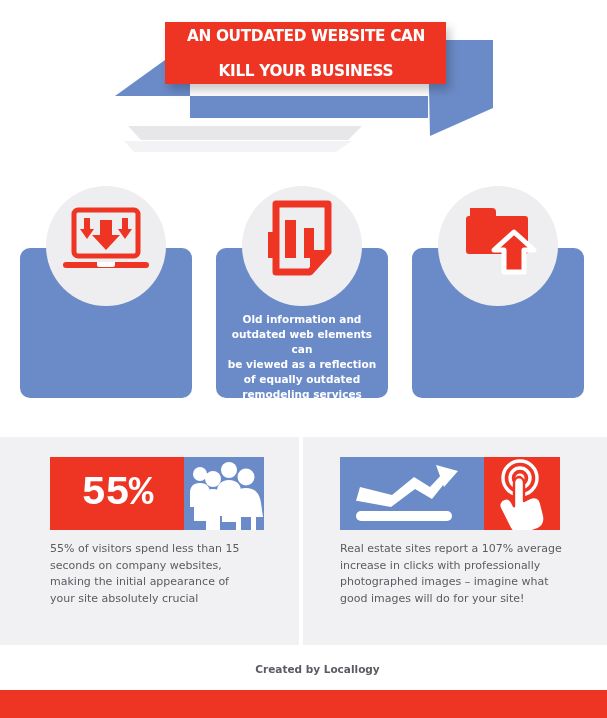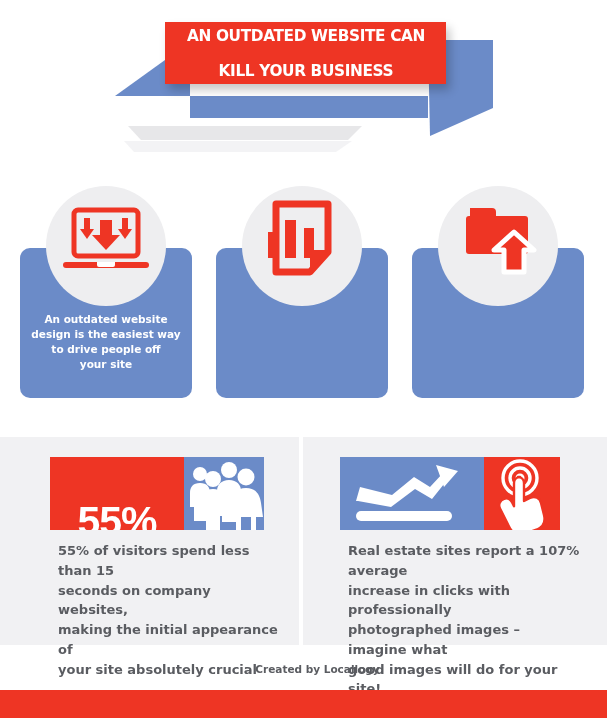--- a/index.html
+++ b/index.html
@@ -84,34 +84,33 @@
   .stat-left  { left: 50px; width: 228px; }
   .stat-right { left: 340px; width: 240px; }
 
   .tiles { position: absolute; top: 20px; display: flex; }
   .tile { height: 73px; position: relative; overflow: hidden; }
   .tile-red  { background: #ee3524; }
   .tile-blue { background: #6b8bc8; }
 
   .pct {
     color: #ffffff;
-    font-family: Liberation Sans, sans-serif;
+    font-family: Liberation Mono, monospace;
     font-weight: bold;
     font-size: 41px;
     line-height: 73px;
     text-align: center;
     letter-spacing: -1px;
-    margin-top: 28px;
   }
   .stat-caption {
-    position: absolute; top: 104px; left: 8px; right: 0;
+    position: absolute; top: 104px; left: 0; right: 0;
     color: #5a5c61;
     font-family: "DejaVu Sans", sans-serif;
-    font-weight: bold;
-    font-size: 13px;
+    font-weight: normal;
+    font-size: 11px;
     line-height: 1.52;
     white-space: pre-line;
   }
 
   
   .credit {
     position: absolute; left: 0; top: 663px; width: 607px;
     text-align: center;
     color: #5a5c61;
     font-family: "DejaVu Sans", sans-serif;
@@ -173,38 +172,39 @@
         <g fill="#ee3524">
           <rect x="66" y="26" width="6" height="13"></rect>
           <polygon points="62,37 76,37 69,47"></polygon>
         </g>
 
         <g fill="#ee3524">
           <rect x="44" y="28" width="12" height="17"></rect>
           <polygon points="36,43 64,43 50,58"></polygon>
         </g>
       </svg>
-      <div class="card-text">An outdated website
-design is the easiest way
-to drive people off
-your site</div>
     </div>
 
     <div class="card card-2">
       <div class="card-body"></div>
       <div class="card-disc"></div>
       <svg class="card-icon" viewBox="0 0 100 100">
 
         <path d="M24 12 H76 V60 L58 80 H24 Z" fill="none" stroke="#ee3524" stroke-width="7" stroke-linejoin="round"></path>
         <path d="M76 58 L58 80 V62 a4 4 0 0 1 4 -4 Z" fill="#ee3524"></path>
 
         <rect x="16" y="40" width="9" height="26" fill="#ee3524"></rect>
         <rect x="33" y="28" width="11" height="38" fill="#ee3524"></rect>
         <rect x="52" y="36" width="10" height="30" fill="#ee3524"></rect>
       </svg>
+      <div class="card-text">Old information and
+outdated web elements can
+be viewed as a reflection
+of equally outdated
+remodeling services</div>
     </div>
 
     <div class="card card-3">
       <div class="card-body"></div>
       <div class="card-disc"></div>
       <svg class="card-icon" viewBox="0 0 100 100">
 
         <path d="M22 16 h22 a4 4 0 0 1 4 4 v6 h-26 z" fill="#ee3524"></path>
 
         <rect x="18" y="24" width="62" height="38" rx="3" ry="3" fill="#ee3524"></rect>

